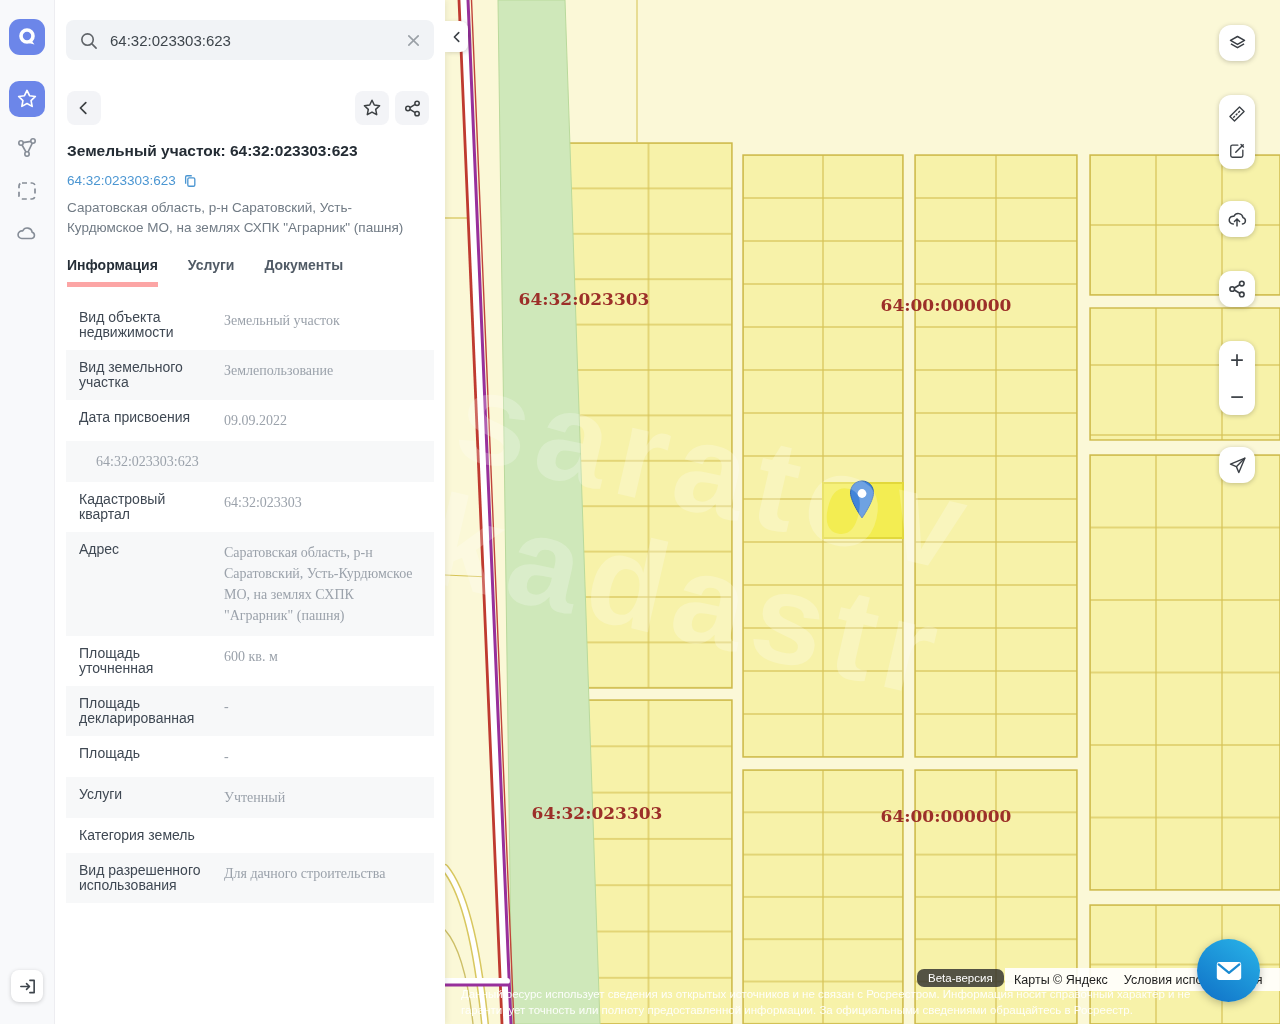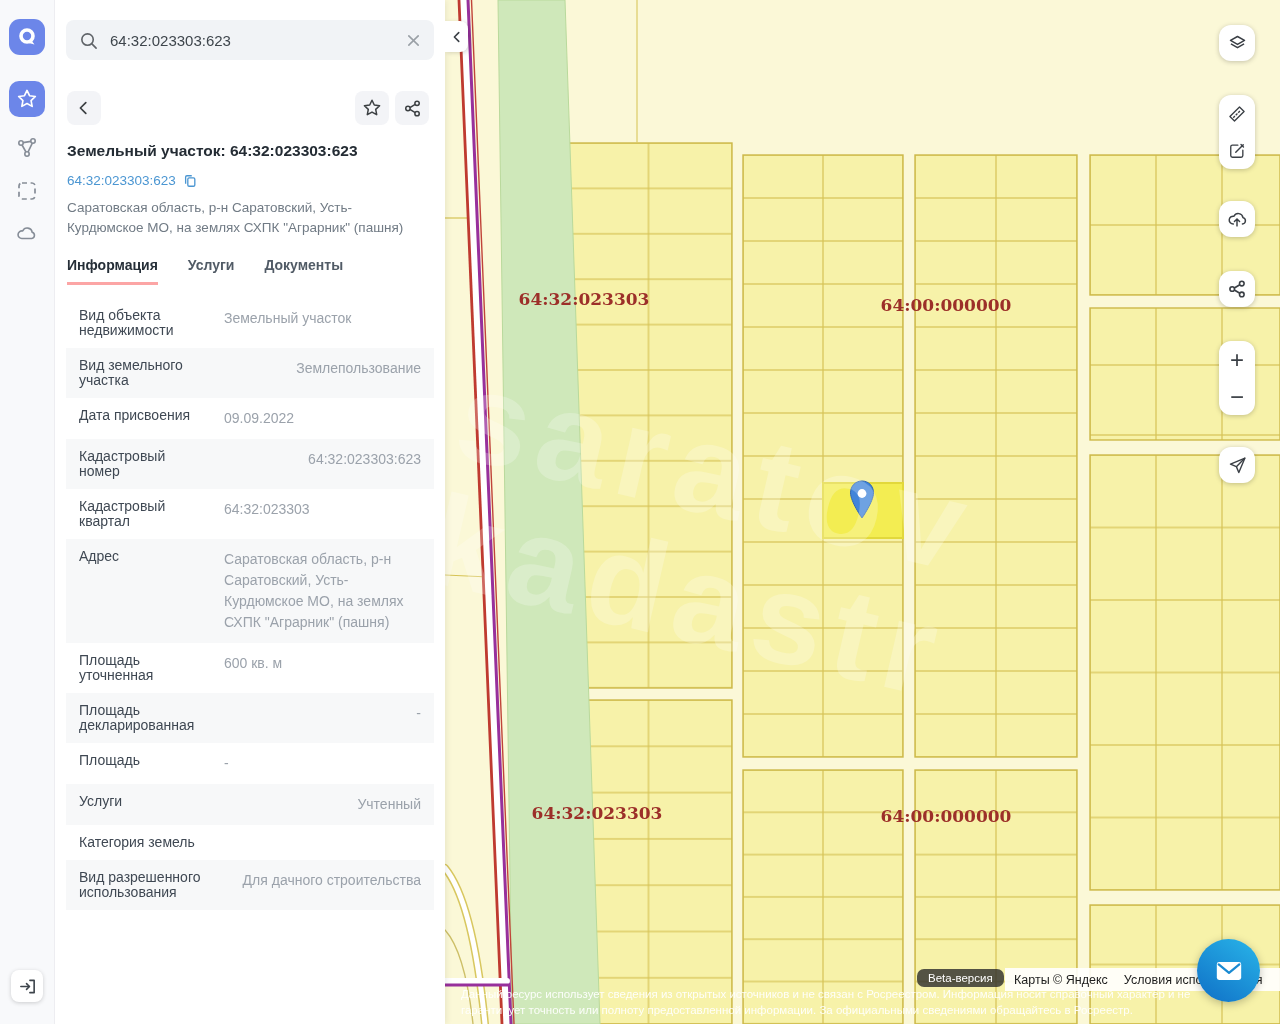--- a/index.html
+++ b/index.html
@@ -54,26 +54,26 @@
   .p-title { margin:17px 14px 0 12px; font-size:15.5px; font-weight:bold; color:#242c34; }
   .cad-link {
     margin:13px 12px 0 12px; display:flex; align-items:center; gap:7px;
     font-size:13.5px; color:#4b96d2;
   }
   .cad-link a { color:#4b96d2; text-decoration:none; cursor:pointer; }
   .copy { cursor:pointer; display:flex; }
   .p-address { margin:10px 20px 0 12px; font-size:13.5px; color:#717b85; line-height:20px; }
   .tabs { display:flex; gap:30px; margin:19px 12px 0 12px; }
   .tab { font-size:14px; font-weight:bold; color:#515b66; padding-bottom:9px; cursor:pointer; }
-  .tab.active { color:#262f38; border-bottom:3px solid #fca5a5; }
+  .tab.active { color:#262f38; border-bottom:5px solid #fca5a5; }
   .info { margin-top:13px; }
   .row { margin:0 11px; padding:10px 13px; display:flex; }
-  .row.alt { background:#f7f8f9;justify-content:space-between; }
+  .row.alt { background:#f7f8f9; }
   .row .rlabel { width:128px; flex:0 0 128px; font-size:14px; color:#3f4853; line-height:15px; }
-  .row .rvalue { margin-left:17px; font-size:14px; color:#9ba2ab; line-height:21px; }
+  .row .rvalue { margin-left:17px; font-size:14px; color:#9ba2ab; line-height:21px;font-family:Liberation Serif, serif; }
   
   .map { flex:1; position:relative; background:#fbf8d7; overflow:hidden; }
   .map > svg.base { position:absolute; left:0; top:0; z-index:0; }
   .watermark {
     position:absolute; left:30px; top:350px; width:700px; z-index:1;
     font-size:128px; font-weight:bold; line-height:128px; letter-spacing:10px;
     color:rgba(255,255,255,.24); transform:rotate(13deg); transform-origin:left top;
     pointer-events:none; user-select:none;
   }
   .maplabel {
@@ -238,21 +238,20 @@
     </div>
     <div class="row alt">
       <div class="rlabel">Вид земельного участка</div>
       <div class="rvalue">Землепользование</div>
     </div>
     <div class="row">
       <div class="rlabel">Дата присвоения</div>
       <div class="rvalue">09.09.2022</div>
     </div>
     <div class="row alt">
-      <div class="rlabel">Кадастровый номер</div>
       <div class="rvalue">64:32:023303:623</div>
     </div>
     <div class="row">
       <div class="rlabel">Кадастровый квартал</div>
       <div class="rvalue">64:32:023303</div>
     </div>
     <div class="row alt">
       <div class="rlabel">Адрес</div>
       <div class="rvalue">Саратовская область, р-н Саратовский, Усть-Курдюмское МО, на землях СХПК "Аграрник" (пашня)</div>
     </div>

